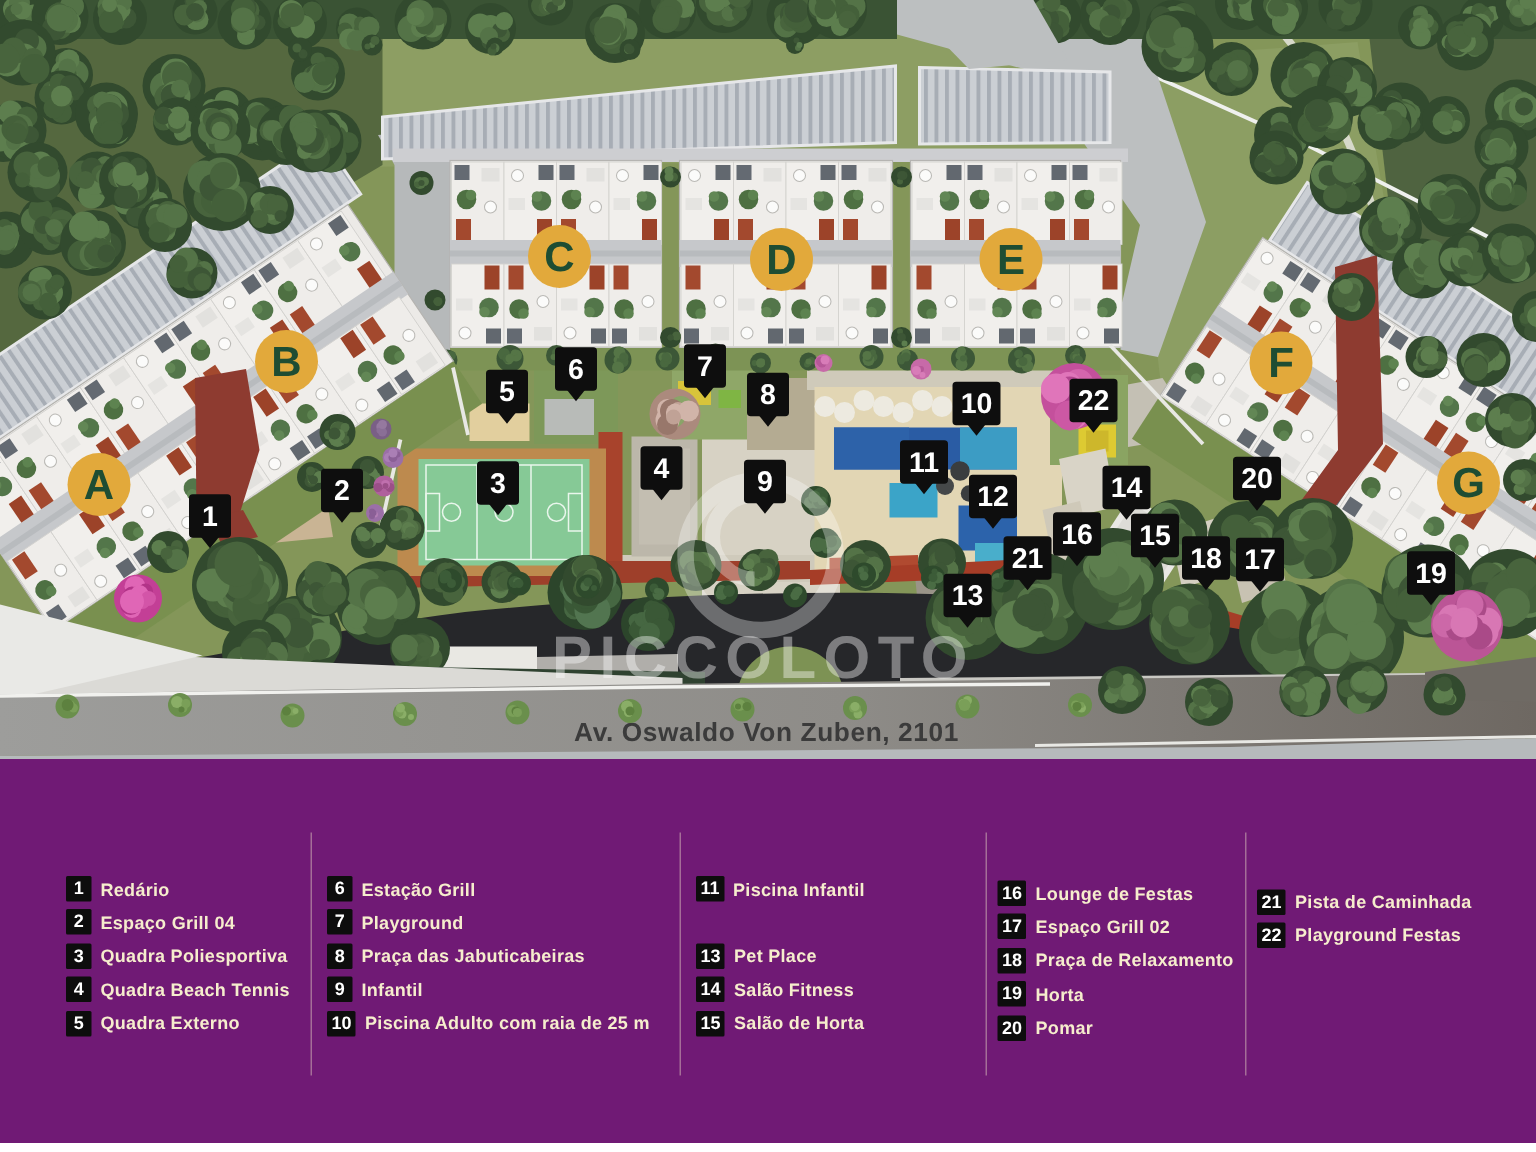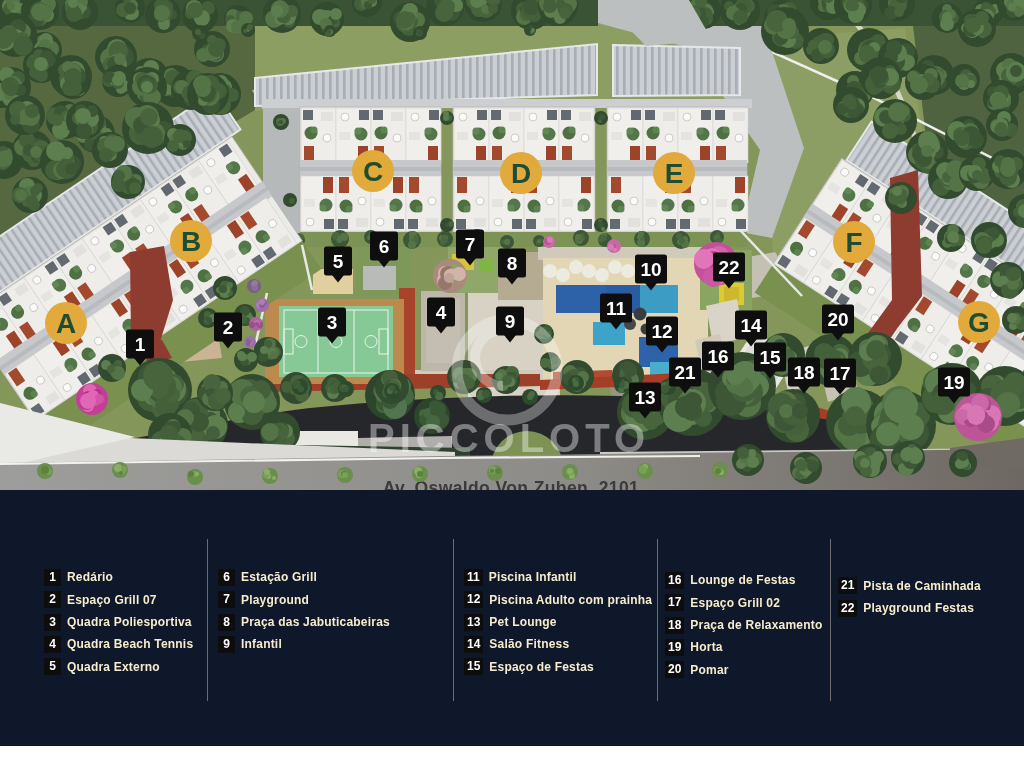--- a/index.html
+++ b/index.html
@@ -1,17 +1,17 @@
 <!DOCTYPE html>
 <html><head>
 <meta charset="utf-8">
 <style>
   html,body{margin:0;padding:0;width:1024px;height:768px;overflow:hidden;background:#fff;
     font-family:"Liberation Sans", sans-serif;}
-  .legend{position:absolute;left:0;top:490px;width:1024px;height:256px;background:#0f172a;}
+  .legend{position:absolute;left:0;top:506px;width:1024px;height:256px;background:#701a75;}
   .lrow{position:absolute;height:18px;line-height:18px;white-space:nowrap;}
   .lnum{display:inline-block;background:#0d0d0d;color:#fff;font-weight:bold;font-size:12px;
     text-align:center;height:17px;line-height:17px;vertical-align:middle;border-radius:1px;
     padding:0 3px;min-width:11px;}
   .ltxt{color:#f6edcd;font-weight:bold;font-size:12px;letter-spacing:0.2px;
     vertical-align:middle;margin-left:6px;}
   .ldiv{position:absolute;top:49px;height:162px;width:1px;background:rgba(246,237,205,0.4);}
 </style>
 </head>
 <body>
@@ -2706,46 +2706,46 @@
       <rect x="713.0" y="252.5" width="32" height="29" rx="2.5" fill="#0e0e0e"></rect>
       <polygon points="723.0,281.0 735.0,281.0 729.0,288.5" fill="#0e0e0e"></polygon>
       <text x="729.0" y="273.5" fill="#ffffff" font-size="19" font-weight="bold" text-anchor="middle" font-family="Liberation Sans">22</text>
     </g>
 </svg>
 
 <div class="legend">
 
   <div class="lrow" style="left:44px;top:77.5px"><span class="lnum">1</span><span class="ltxt">Redário</span></div>
 
-  <div class="lrow" style="left:44px;top:99.9px"><span class="lnum">2</span><span class="ltxt">Espaço Grill 07</span></div>
+  <div class="lrow" style="left:44px;top:99.9px"><span class="lnum">2</span><span class="ltxt">Espaço Grill 04</span></div>
 
   <div class="lrow" style="left:44px;top:122.3px"><span class="lnum">3</span><span class="ltxt">Quadra Poliesportiva</span></div>
 
   <div class="lrow" style="left:44px;top:144.7px"><span class="lnum">4</span><span class="ltxt">Quadra Beach Tennis</span></div>
 
   <div class="lrow" style="left:44px;top:167.1px"><span class="lnum">5</span><span class="ltxt">Quadra Externo</span></div>
 
   <div class="lrow" style="left:218px;top:77.5px"><span class="lnum">6</span><span class="ltxt">Estação Grill</span></div>
 
   <div class="lrow" style="left:218px;top:99.9px"><span class="lnum">7</span><span class="ltxt">Playground</span></div>
 
   <div class="lrow" style="left:218px;top:122.3px"><span class="lnum">8</span><span class="ltxt">Praça das Jabuticabeiras</span></div>
 
   <div class="lrow" style="left:218px;top:144.7px"><span class="lnum">9</span><span class="ltxt">Infantil</span></div>
 
+  <div class="lrow" style="left:218px;top:167.1px"><span class="lnum">10</span><span class="ltxt">Piscina Adulto com raia de 25 m</span></div>
 
   <div class="lrow" style="left:464px;top:77.5px"><span class="lnum">11</span><span class="ltxt">Piscina Infantil</span></div>
 
-  <div class="lrow" style="left:464px;top:99.9px"><span class="lnum">12</span><span class="ltxt">Piscina Adulto com prainha</span></div>
-
-  <div class="lrow" style="left:464px;top:122.3px"><span class="lnum">13</span><span class="ltxt">Pet Lounge</span></div>
+
+  <div class="lrow" style="left:464px;top:122.3px"><span class="lnum">13</span><span class="ltxt">Pet Place</span></div>
 
   <div class="lrow" style="left:464px;top:144.7px"><span class="lnum">14</span><span class="ltxt">Salão Fitness</span></div>
 
-  <div class="lrow" style="left:464px;top:167.1px"><span class="lnum">15</span><span class="ltxt">Espaço de Festas</span></div>
+  <div class="lrow" style="left:464px;top:167.1px"><span class="lnum">15</span><span class="ltxt">Salão de Horta</span></div>
 
   <div class="lrow" style="left:665px;top:80.5px"><span class="lnum">16</span><span class="ltxt">Lounge de Festas</span></div>
 
   <div class="lrow" style="left:665px;top:102.9px"><span class="lnum">17</span><span class="ltxt">Espaço Grill 02</span></div>
 
   <div class="lrow" style="left:665px;top:125.3px"><span class="lnum">18</span><span class="ltxt">Praça de Relaxamento</span></div>
 
   <div class="lrow" style="left:665px;top:147.7px"><span class="lnum">19</span><span class="ltxt">Horta</span></div>
 
   <div class="lrow" style="left:665px;top:170.1px"><span class="lnum">20</span><span class="ltxt">Pomar</span></div>

